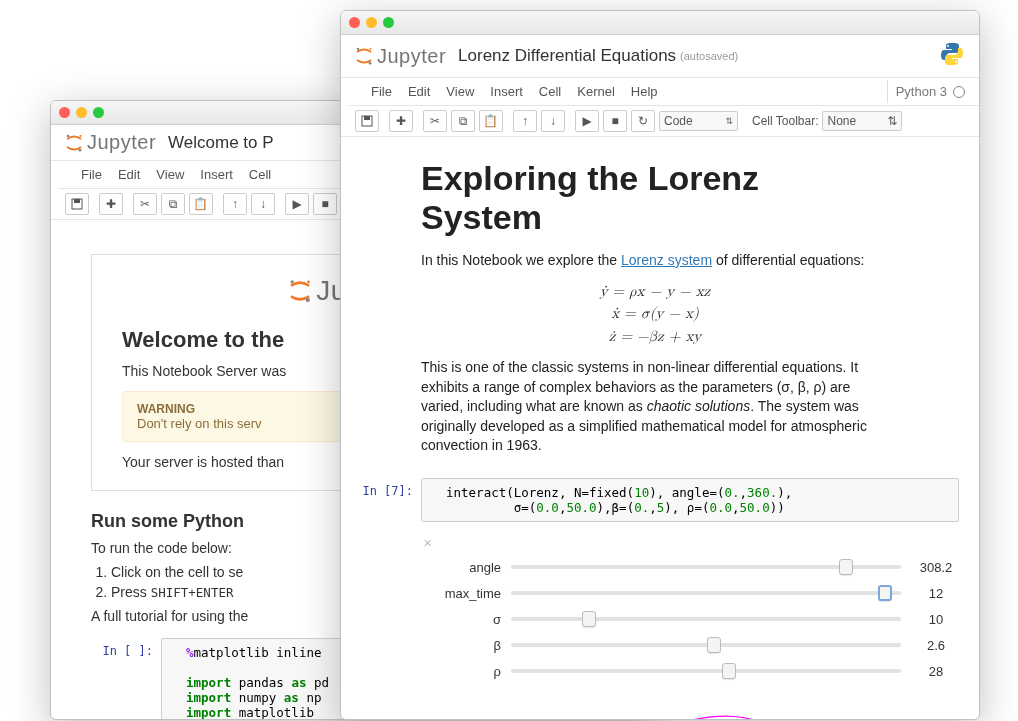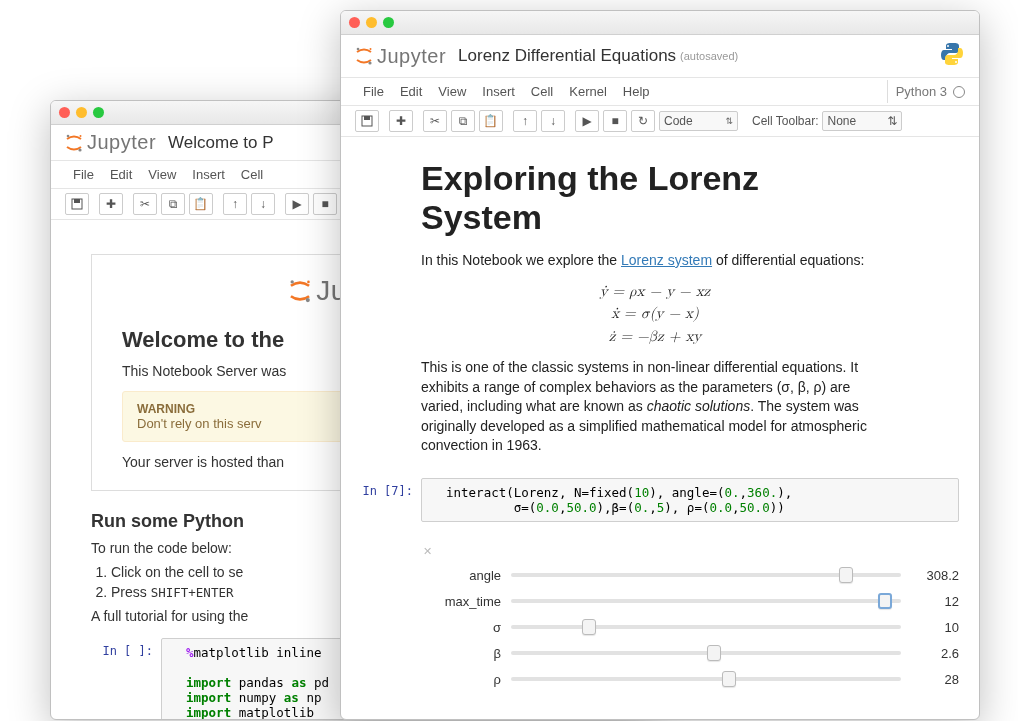--- a/index.html
+++ b/index.html
@@ -9,53 +9,53 @@
   .window-front { top: 10px; left: 340px; width: 640px; height: 710px; }
   .titlebar { height: 24px; background: linear-gradient(#f6f6f6,#e8e8e8); border-bottom: 1px solid #d0d0d0; display: flex; align-items: center; padding: 0 8px; gap: 6px; }
   .dot { width: 11px; height: 11px; border-radius: 50%; }
   .dot.red { background:#ff5f57; } .dot.yel { background:#ffbd2e; } .dot.grn { background:#28c940; }
   .header { display:flex; align-items:center; padding: 6px 14px; border-bottom: 1px solid #e5e5e5; }
   .jupyter-logo { display:flex; align-items:center; gap:4px; font-size:20px; color:#757575; font-weight:400; letter-spacing:0.5px; }
   .jupyter-logo .orbit { color:#f37726; font-size:16px; display:inline-flex; flex-direction:column; line-height:4px; }
   .notebook-title { margin-left:12px; font-size:17px; color:#333; }
   .autosaved { font-size:11px; color:#999; margin-left:4px; }
   .py-logo { margin-left:auto; }
-  .menubar { display:flex; padding: 2px 14px; border-bottom:1px solid #e5e5e5; font-size:13px; color:#555; }
+  .menubar { display:flex; padding: 2px 14px; border-bottom:1px solid #e5e5e5; font-size:13px; color:#555;margin-left:8px; }
   .menubar .menu-item { padding:4px 8px; cursor:default; }
   .kernel-ind { margin-left:auto; display:flex; align-items:center; gap:6px; border-left:1px solid #ddd; padding-left:8px; color:#777; }
   .kernel-ind .circ { width:12px; height:12px; border:1px solid #888; border-radius:50%; }
   .toolbar { display:flex; align-items:center; padding:4px 14px; border-bottom:1px solid #e5e5e5; gap:4px; font-size:13px; color:#555; }
   .tbtn { width:24px; height:22px; border:1px solid #ccc; border-radius:2px; background:#fff; display:flex; align-items:center; justify-content:center; font-size:12px; cursor:default; }
   .tbtn.sep-left { margin-left:6px; }
   .cell-select { border:1px solid #ccc; border-radius:2px; padding:2px 4px; font-size:12px; background:#f8f8f8; width:79px; display:flex; align-items:center; justify-content:space-between; }
   .cell-select .caret { font-size:9px; color:#666; }
   .toolbar-label { margin-left:10px; font-size:12px; color:#555; }
   .tool-select { border:1px solid #ccc; border-radius:2px; padding:2px 4px; font-size:12px; background:#f8f8f8; width:80px; display:flex; align-items:center; justify-content:space-between; }
   .notebook-body { padding: 10px 20px 10px 10px; overflow:hidden; }
   .markdown { padding: 4px 70px 10px 70px; font-size:14px; color:#222; }
   .markdown h1 { font-size:34px; font-weight:bold; margin:8px 0 14px; }
   .markdown p { margin:6px 0; line-height:1.4; }
   .markdown a { color:#337ab7; text-decoration:underline; }
   .markdown em { font-style:italic; }
   .eq-block { text-align:center; font-family: "Latin Modern Math","STIX","Times New Roman",serif; font-style:italic; font-size:15px; margin:10px 0; line-height:1.5; }
-  .code-cell { display:flex; margin:6px 0 17px 0; }
+  .code-cell { display:flex; margin:6px 0 9px 0; }
   .prompt { width:70px; text-align:right; padding:6px 8px 0 0; font-family:Menlo,Monaco,monospace; font-size:12px; color:#303F9F; }
   .code-input { flex:1; background:#f7f7f7; border:1px solid #cfcfcf; border-radius:2px; padding:6px 24px; font-family:Menlo,Monaco,monospace; font-size:12.5px; color:#000; white-space:pre; overflow:hidden; }
   .kw { color:#008000; font-weight:bold; }
   .fn { color:#000; }
   .num { color:#008000; }
   .op { color:#a020f0; font-weight:bold; }
   .widget-area { margin:0 0 0 70px; padding-top:6px; }
   .close-x { font-size:11px; color:#bbb; margin-bottom:4px; padding-left:2px; }
   .slider-row { display:flex; align-items:center; font-size:13px; color:#333; height:26px; }
   .slider-label { width:90px; text-align:right; padding-right:10px; }
   .slider-track { position:relative; flex:1; height:4px; background:#e2e2e2; border-radius:2px; margin-right:12px; }
   .slider-thumb { position:absolute; top:-6px; width:14px; height:16px; background:#f4f4f4; border:1px solid #bbb; border-radius:3px; transform:translateX(-50%); box-shadow:0 1px 1px rgba(0,0,0,0.1); }
   .slider-thumb.sel { border:2px solid #7aa8d8; }
-  .slider-val { width:46px; text-align:right; font-size:13px; }
+  .slider-val { width:46px; text-align:center; font-size:13px; }
   .plot-area { margin:10px 0 0 40px; }
   
   .back-body { padding: 16px 40px; font-size:14px; color:#333; }
   .back-inner { border:1px solid #ddd; padding:20px 30px; margin-top:18px; }
   .jup-center { display:flex; align-items:center; justify-content:center; gap:4px; margin-bottom:20px; }
   .jup-center .jupyter-logo { font-size:28px; }
   .warning-box { background:#fcf8e3; border:1px solid #faebcc; border-radius:3px; padding:10px 14px; margin:12px 0; color:#8a6d3b; font-size:13px; }
   .warning-box .wt { font-weight:bold; font-size:12px; }
   ol.steps { margin:8px 0 8px 20px; font-size:14px; }
   ol.steps li { margin:4px 0; }

